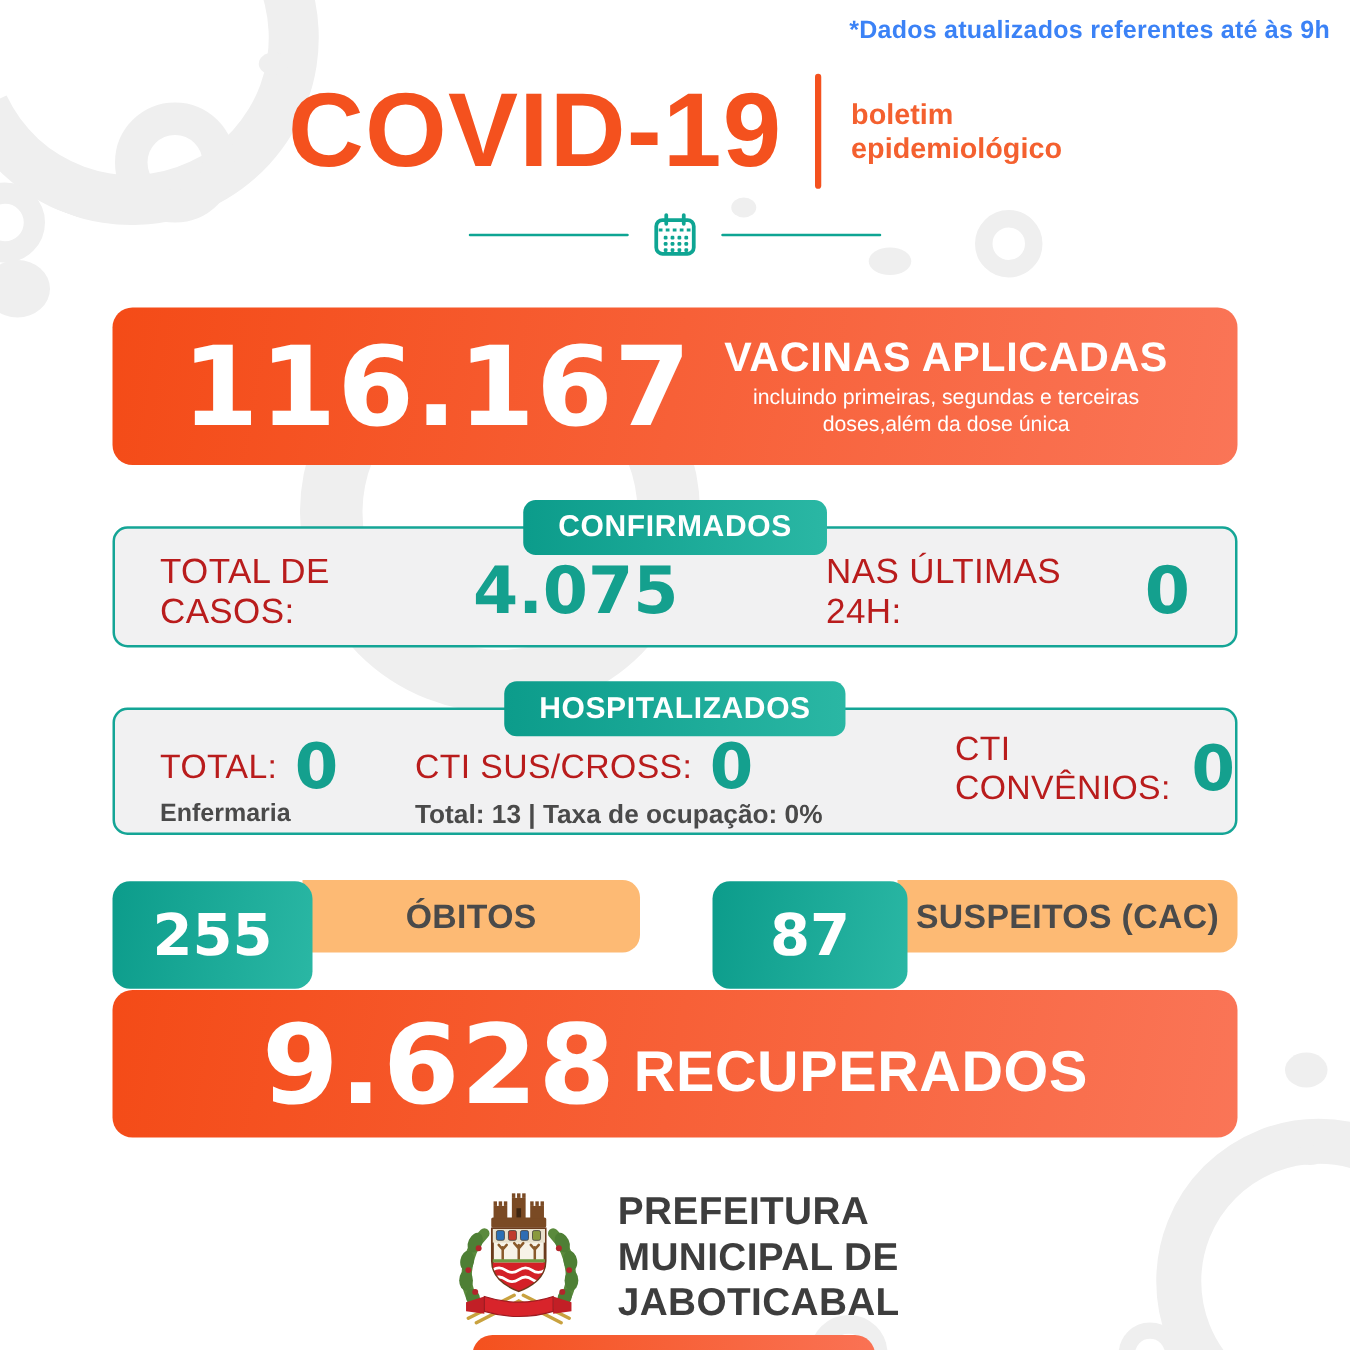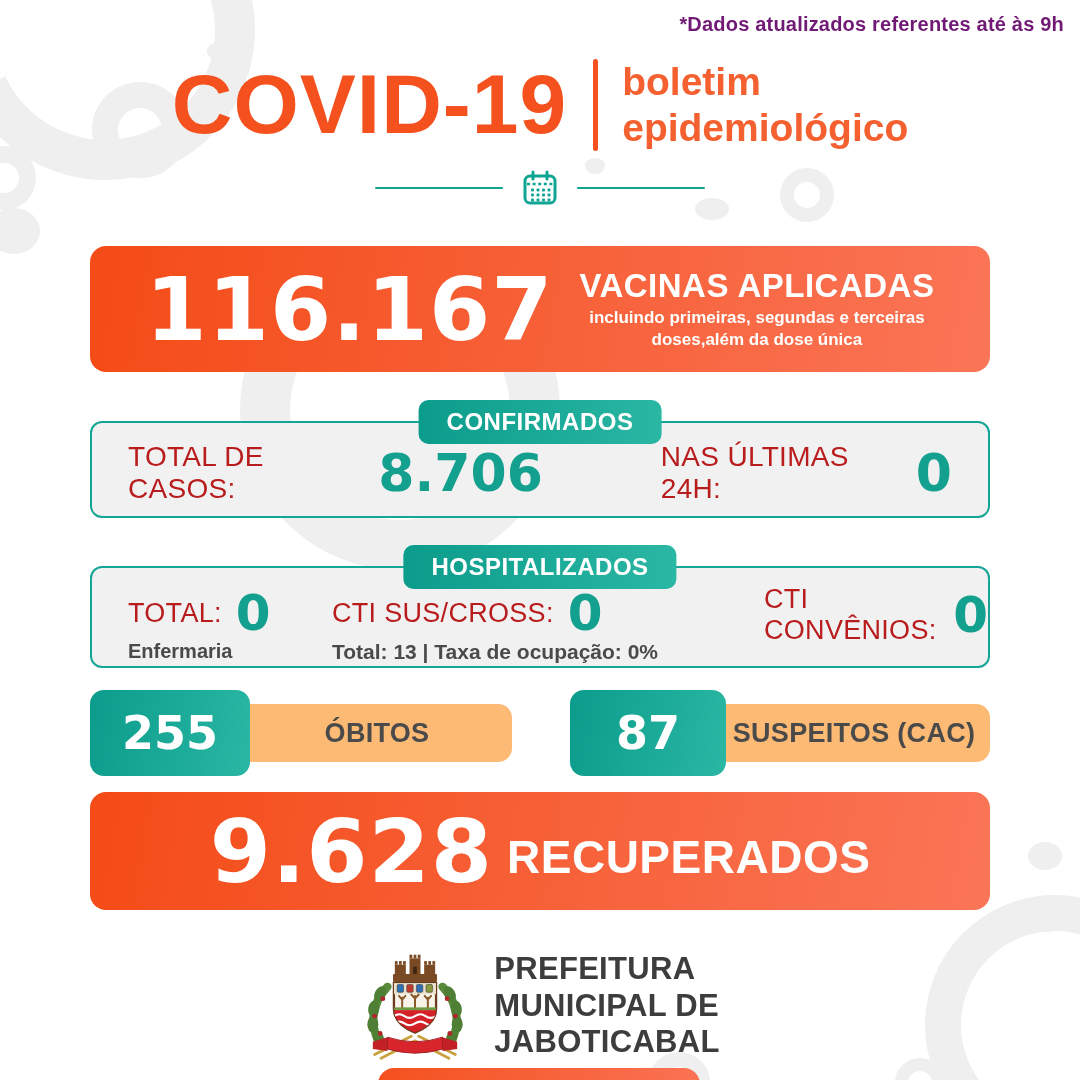--- a/index.html
+++ b/index.html
@@ -9,41 +9,41 @@
     background:#ffffff; font-family:"Liberation Sans", sans-serif;
   }
   
   .wm { position:absolute; z-index:0; }
   .wm-ring { border:26px solid #efefef; border-radius:50%; }
   .wm-dot  { background:#efefef; border-radius:50%; }
   .wm-arc  { border:40px solid #efefef; border-right-color:transparent; border-bottom-color:transparent; border-radius:50%; }
   
   .layer { position:absolute; z-index:2; }
   
-  .note { top:13px; right:16px; font-size:20px; font-weight:bold; color:#701a75; letter-spacing:.2px; }
+  .note { top:13px; right:16px; font-size:20px; font-weight:bold; color:#3b82f6; letter-spacing:.2px; }
   
   .header { top:56px; left:0; width:100%; display:flex; justify-content:center; align-items:center; }
   .covid-title { font-size:84px; font-weight:800; color:#f4511e; letter-spacing:1px; }
   .v-divider { width:5px; height:92px; background:#f4511e; border-radius:3px; margin:0 24px 0 26px; }
-  .subtitle { font-size:39px; font-weight:800; color:#f4602f; line-height:1.16; }
+  .subtitle { font-size:23px; font-weight:800; color:#f4602f; line-height:1.16; }
   
   .date-row { top:168px; left:0; width:100%; display:flex; justify-content:center; align-items:center; gap:17px; }
   .h-line { width:128px; height:2px; background:#0ea593; border-radius:1px; }
   .date-text { font-size:27px; font-weight:800; color:#0ea593; letter-spacing:2.5px; }
   
   .orange-card {
     left:90px; width:900px; border-radius:16px; color:#fff;
     background:linear-gradient(100deg,#f44b17 0%,#fa7557 100%);
     display:flex; align-items:center; justify-content:center;
   }
   .vaccine-card { top:246px; height:126px; gap:26px; }
   .big-number { font-family:"DejaVu Sans", sans-serif; font-weight:bold; font-size:88px; letter-spacing:1px; }
   .vaccine-info { text-align:center; max-width:380px; }
   .vaccine-title { font-size:33px; font-weight:800; letter-spacing:.5px; }
-  .vaccine-sub { font-size:17px; font-weight:bold; line-height:1.3; margin-top:2px; }
+  .vaccine-sub { font-size:17px; font-weight:normal; line-height:1.3; margin-top:2px; }
   
   .teal-section {
     left:90px; width:900px; background:#f1f1f2; border:2px solid #14a596; border-radius:12px;
   }
   .badge {
     position:absolute; top:-23px; left:50%; transform:translateX(-50%);
     background:linear-gradient(90deg,#0c9c8b,#2ab7a4); color:#fff;
     font-size:24px; font-weight:700; letter-spacing:.5px;
     padding:8px 28px; border-radius:10px; white-space:nowrap;
   }
@@ -56,21 +56,21 @@
   .hosp-group { position:absolute; top:16px; }
   .hosp-row { display:flex; align-items:center; }
   .hosp-row .stat-label { font-size:27px; }
   .hosp-row .stat-value { font-size:50px; margin-left:14px; }
   .hosp-sub { font-size:20px; font-weight:bold; color:#4a4a4a; margin-top:-2px; }
   .g1 { left:36px; } .g2 { left:240px; } .g3 { left:648px;margin-left:24px; }
   .g2 .hosp-sub { font-size:21px; }
   
   .stat-block { top:690px; height:86px; }
   .stat-block .teal-box {
-    position:absolute; left:0; top:0; height:86px; z-index:2;
+    position:absolute; left:0; top:15px; height:86px; z-index:2;
     background:linear-gradient(100deg,#0c9c8b,#2ab7a4); border-radius:14px;
     display:flex; align-items:center; justify-content:center;
     color:#fff; font-family:"DejaVu Sans", sans-serif; font-size:46px; font-weight:bold;
   }
   .stat-block .gray-pill {
     position:absolute; top:14px; height:58px; z-index:1;
     background:#fdba74; border-radius:0 14px 14px 0;
     display:flex; align-items:center; justify-content:center;
     font-size:27px; font-weight:800; color:#4a4a4a; letter-spacing:.3px;
   }
@@ -154,21 +154,21 @@
         <div>incluindo primeiras, segundas e terceiras</div>
         <div>doses,além da dose única</div>
       </div>
     </div>
   </div>
 
   <div class="layer teal-section confirmed">
     <div class="badge">CONFIRMADOS</div>
     <div class="confirmed-row">
       <div class="stat-label">TOTAL DE CASOS:</div>
-      <div class="stat-value">8.706</div>
+      <div class="stat-value">4.075</div>
       <div class="stat-label gap-left">NAS ÚLTIMAS 24H:</div>
       <div class="stat-value">0</div>
     </div>
   </div>
 
   <div class="layer teal-section hospitalized">
     <div class="badge">HOSPITALIZADOS</div>
     <div class="hosp-group g1">
       <div class="hosp-row">
         <div class="stat-label">TOTAL:</div>

